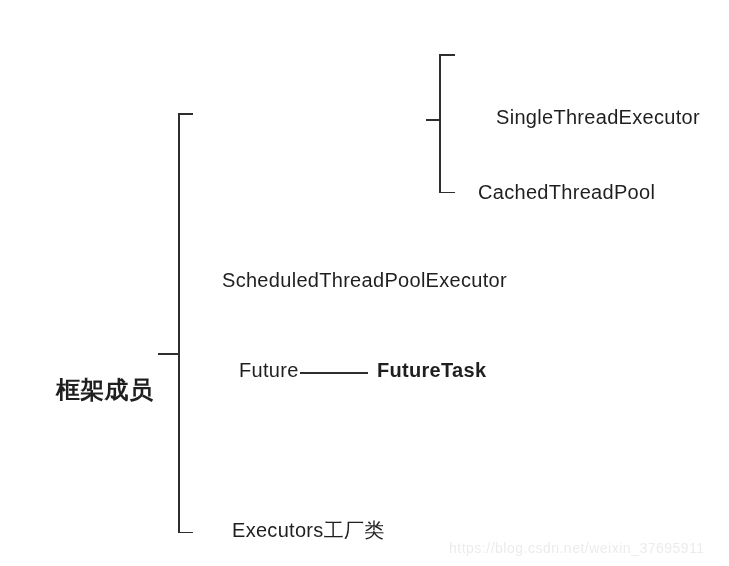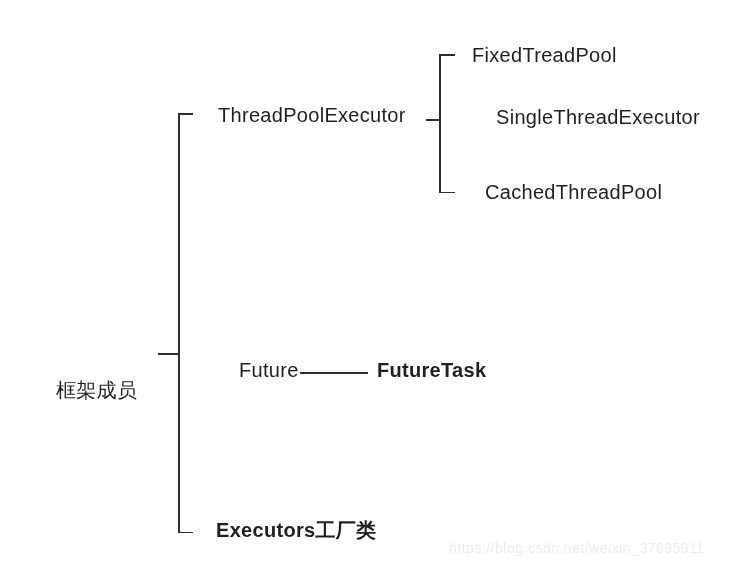--- a/index.html
+++ b/index.html
@@ -21,21 +21,22 @@
   }
   .node{
     position:absolute;
     color:var(--text);
     font-size:20px;
     line-height:24px;
     letter-spacing:0.3px;
     white-space:nowrap;
   }
   .sub{
-    font-size:20px;
+    font-size:24px;
+    font-weight:bold;
   }
   .hline{
     position:absolute;
     height:1.5px;
     background:var(--line);
   }
   .vline{
     position:absolute;
     width:1.5px;
     background:var(--line);
@@ -56,35 +57,34 @@
 <div class="canvas">
 
   <span class="node sub" style="left:56px; top:378px;">框架成员</span>
 
   <div class="hline" style="left:158px; top:353px; width:20px;"></div>
 
   <div class="vline" style="left:178px; top:113px; height:420px;"></div>
   <div class="hline" style="left:178px; top:113px; width:15px;"></div>
   <div class="hline" style="left:178px; top:531.5px; width:15px;"></div>
 
-  <span class="node" style="left:218px; top:103px;">ThreadPoolExecutor</span>
 
   <div class="hline" style="left:426px; top:119px; width:13px;"></div>
 
   <div class="vline" style="left:439px; top:54px; height:138.5px;"></div>
   <div class="hline" style="left:439px; top:54px; width:16px;"></div>
   <div class="hline" style="left:439px; top:191.5px; width:16px;"></div>
 
-  <span class="node" style="left:472px; top:43px;">FixedTreadPool</span>
   <span class="node" style="left:496px; top:105px;">SingleThreadExecutor</span>
-  <span class="node" style="left:478px; top:180px;margin-left:7px;">CachedThreadPool</span>
+  <span class="node" style="left:478px; top:180px;">CachedThreadPool</span>
 
+  <span class="node" style="left:222px; top:268px;">ScheduledThreadPoolExecutor</span>
 
   <span class="node" style="left:239px; top:358px;">Future</span>
   <div class="hline" style="left:300px; top:372px; width:68px;"></div>
   <span class="node" style="left:377px; top:358px;font-weight:bold;">FutureTask</span>
 
 
-  <span class="node" style="left:216px; top:518px;font-weight:bold;">Executors工厂类</span>
+  <span class="node" style="left:232px; top:518px;">Executors工厂类</span>
 
   <span class="watermark">https://blog.csdn.net/weixin_37695911</span>
 
 </div>
 
 </body></html>

